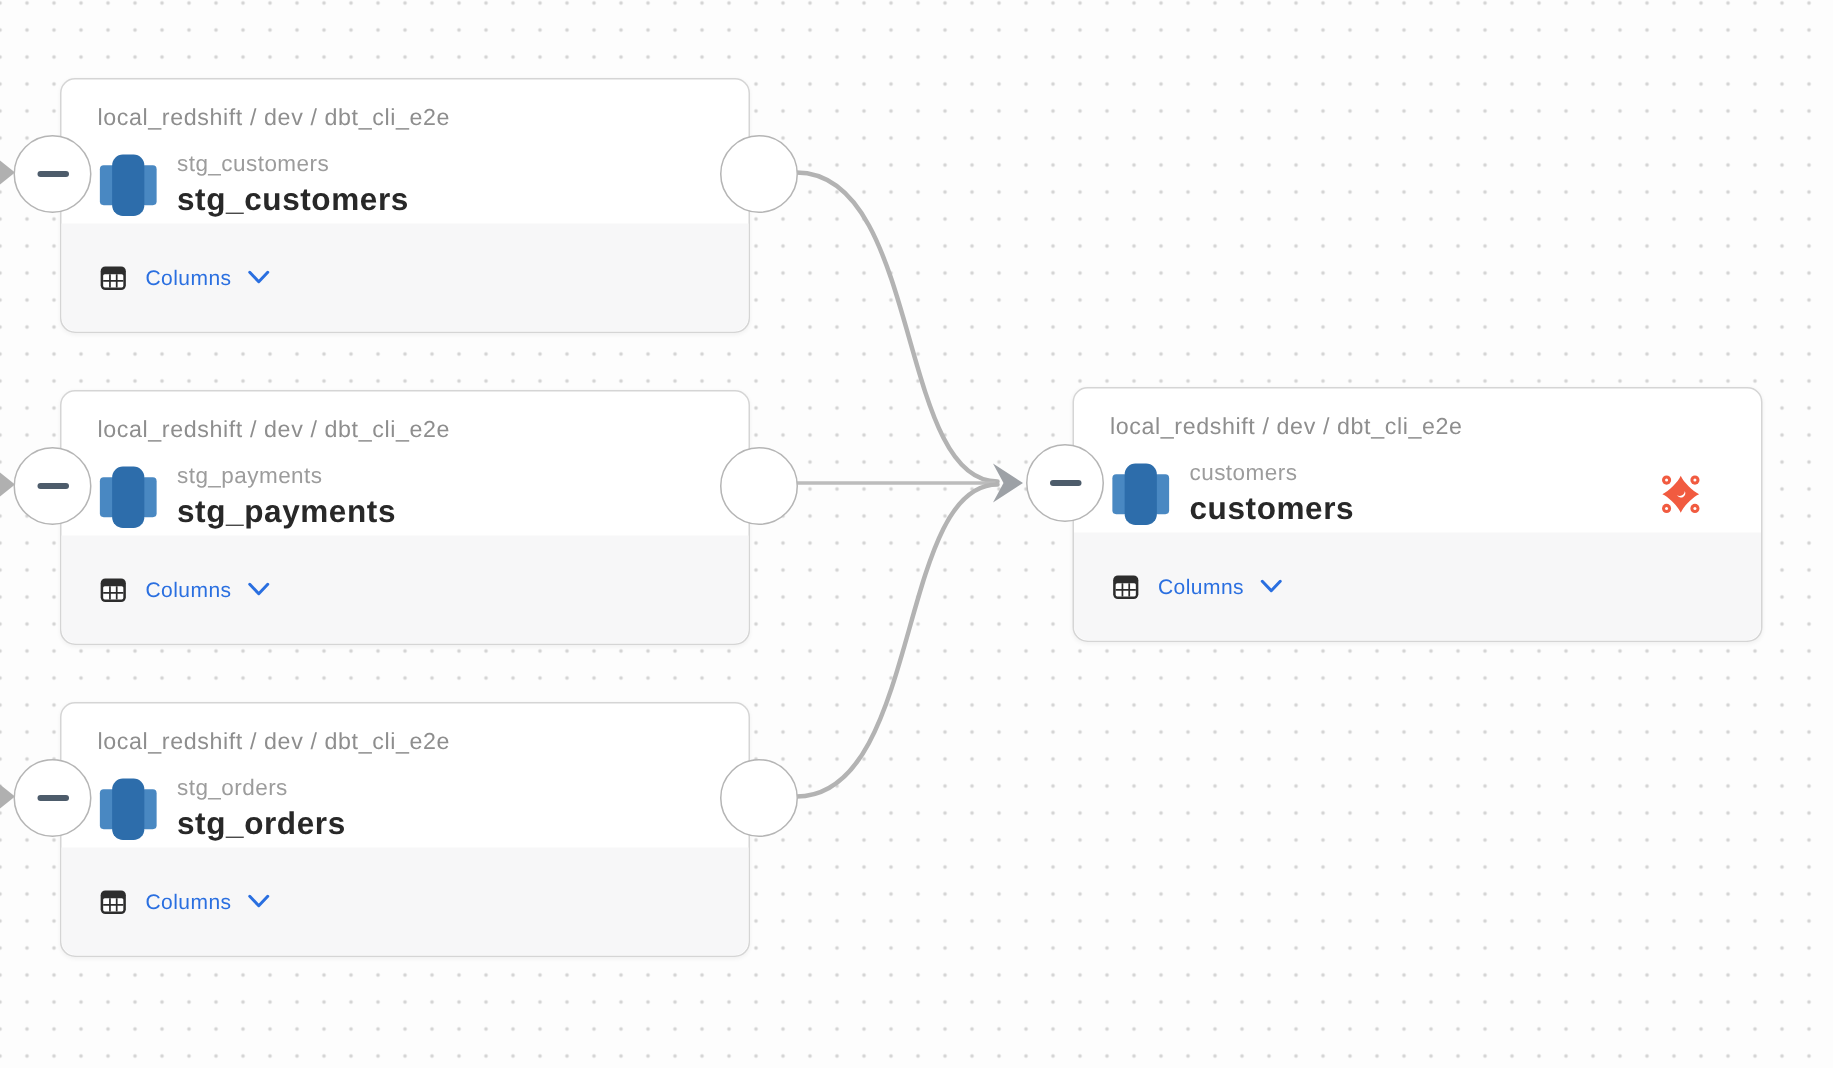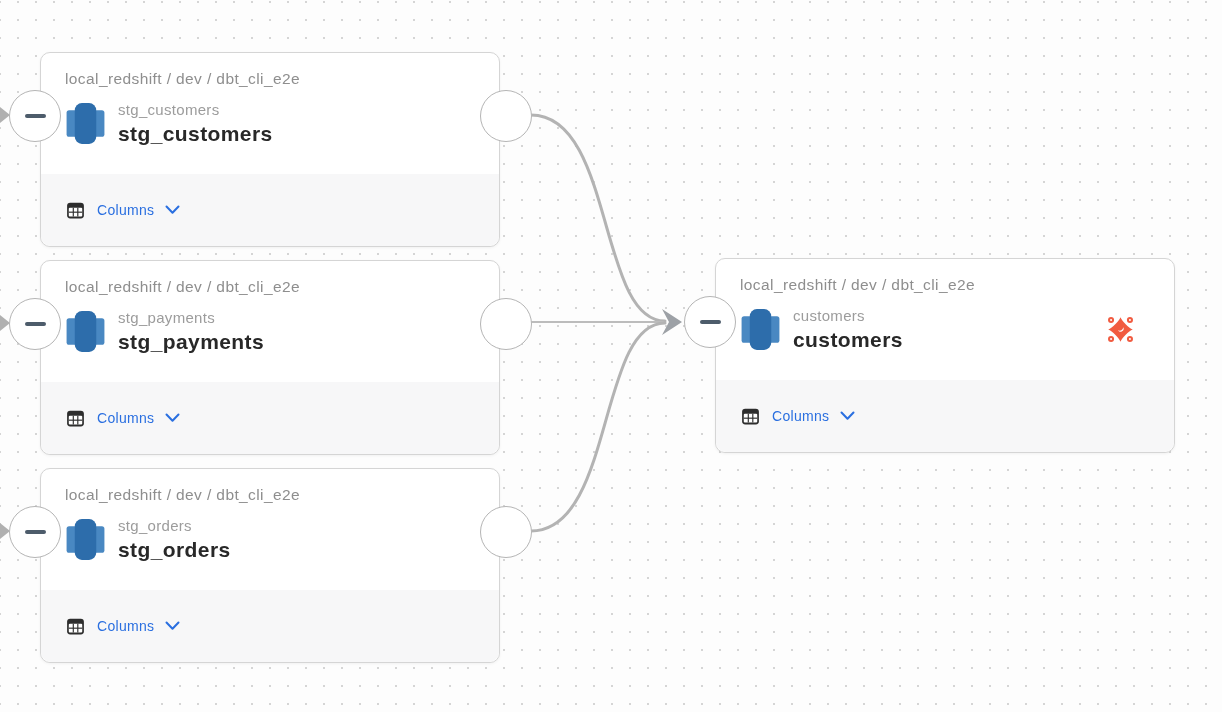--- a/index.html
+++ b/index.html
@@ -9,21 +9,21 @@
     font-family:"Liberation Sans", sans-serif;
     background-color:#fdfdfd;
     background-image:radial-gradient(circle, #d5d5d5 1.2px, transparent 1.4px);
     background-size:18px 18px;
     background-position:9px 11px;
   }
 
   svg.edges { position:absolute; left:0; top:0; z-index:0; }
 
   .node {
-    position:absolute; width:460px; height:195px;
+    position:absolute; width:460px; height:170px;
     background:#fff; border:1px solid #d5d5d5; border-radius:10px;
     box-shadow:0 1px 3px rgba(0,0,0,.05);
     z-index:1;
   }
   .node-header { padding:17px 24px 0 24px; }
   .breadcrumb { color:#8e8e8e; font-size:15.5px; letter-spacing:.4px; }
   .title-row { display:flex; align-items:center; gap:12px; margin-top:13px; }
   .names { display:flex; flex-direction:column; }
   .subtitle { color:#9c9c9c; font-size:15px; letter-spacing:.3px; }
   .title { color:#282828; font-size:21px; font-weight:700; letter-spacing:.4px; margin-top:4px; }

